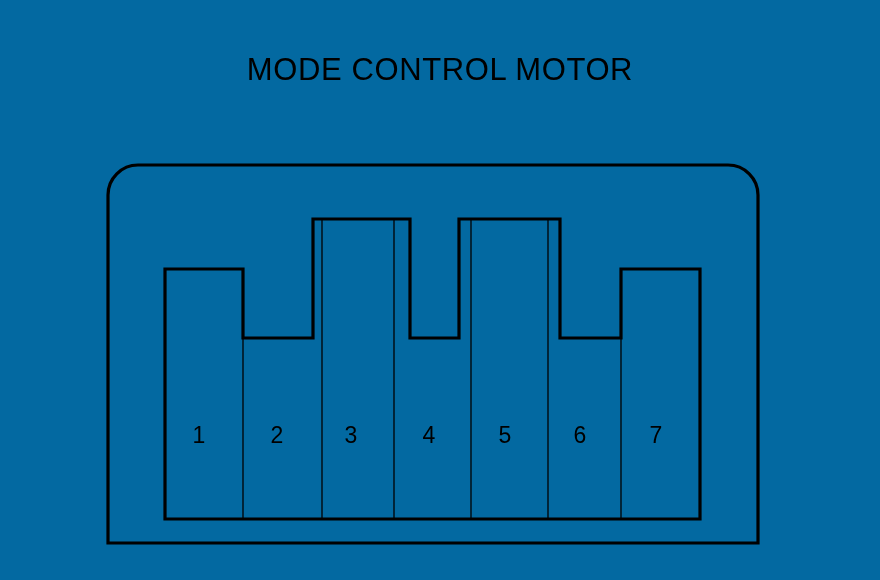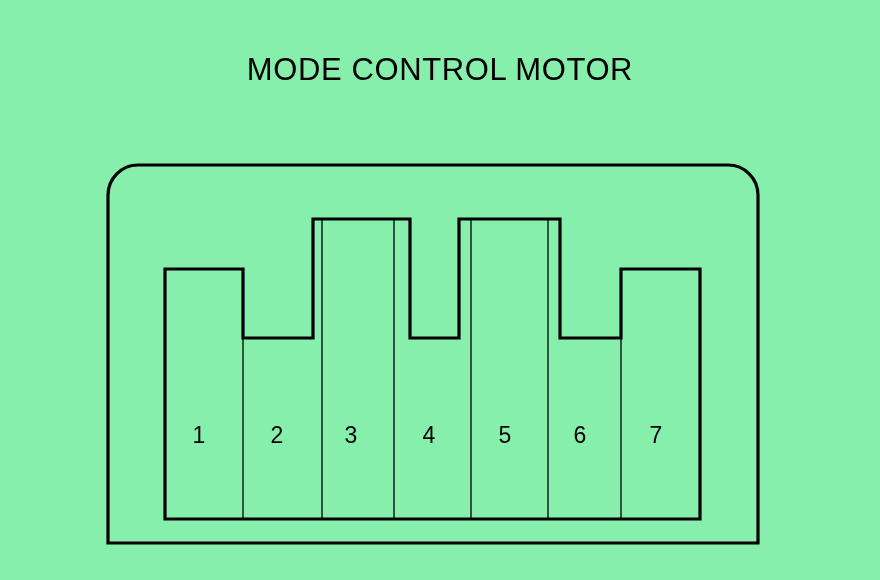--- a/index.html
+++ b/index.html
@@ -11,21 +11,21 @@
     width: 880px;
     height: 580px;
     overflow: hidden;
     font-family: "Liberation Sans", sans-serif;
     color: #000000;
   }
   #page {
     position: relative;
     width: 880px;
     height: 580px;
-    background: #86efac;
+    background: #0369a1;
   }
   #diagram-title {
     position: absolute;
     left: 0;
     top: 52px;
     width: 880px;
     text-align: center;
     font-family: "Liberation Sans", sans-serif;
     font-size: 31px;
     font-weight: 400;

